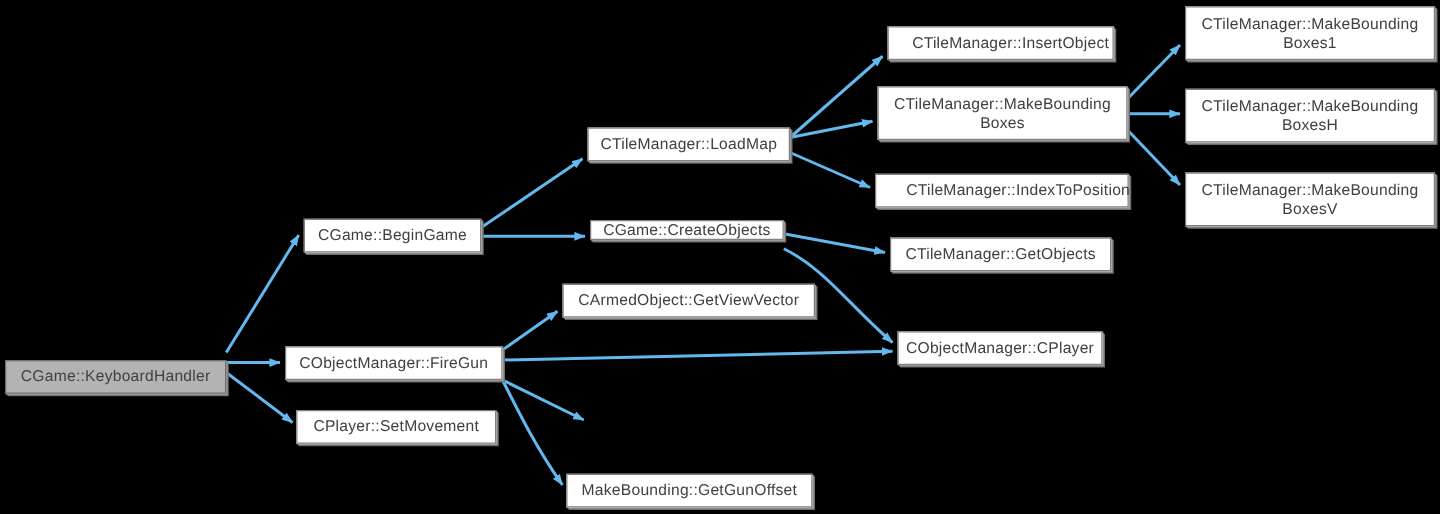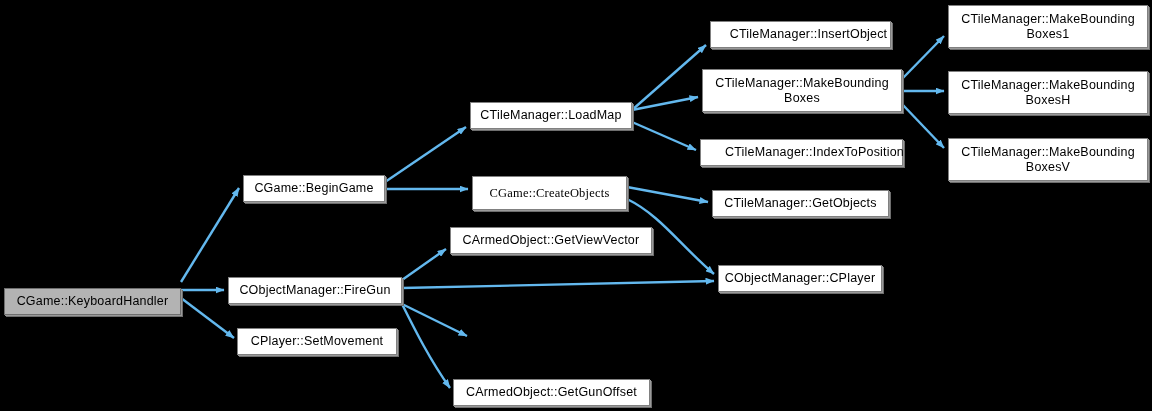--- a/index.html
+++ b/index.html
@@ -29,21 +29,21 @@
   .node {
     position: absolute;
     box-sizing: border-box;
     background: #ffffff;
     border: 1px solid #808080;
     box-shadow: 1px 1px 0 0 #9a9a9a, 2px 2px 0 0 #6e6e6e;
     display: flex;
     align-items: center;
     justify-content: center;
     text-align: center;
-    color: #000000;
+    color: #404040;
     font-family: "Liberation Sans", sans-serif;
     font-size: 12.5px;
     line-height: 15px;
     letter-spacing: 0.2px;
     white-space: pre-line;
     padding: 0 4px;
     cursor: pointer;
   }
   .node.root {
     background: #b3b3b3;
@@ -101,26 +101,26 @@
   <div class="node root" style="left:4px; top:276px; width:177px; height:27px;">CGame::KeyboardHandler</div>
 
   <div class="node" style="left:243px; top:175px; width:142px; height:27px;">CGame::BeginGame</div>
 
   <div class="node" style="left:228px; top:277px; width:174px; height:27px;">CObjectManager::FireGun</div>
 
   <div class="node" style="left:237px; top:328px; width:160px; height:27px;">CPlayer::SetMovement</div>
 
   <div class="node" style="left:470px; top:102px; width:162px; height:27px;">CTileManager::LoadMap</div>
 
-  <div class="node" style="left:472px; top:176px; width:155px; height:34px;font-family:Liberation Serif, serif;">CGame::CreateObjects</div>
+  <div class="node" style="left:472px; top:176px; width:155px; height:16px;">CGame::CreateObjects</div>
 
   <div class="node" style="left:450px; top:227px; width:202px; height:27px;">CArmedObject::GetViewVector</div>
 
 
-  <div class="node" style="left:453px; top:379px; width:197px; height:27px;">CArmedObject::GetGunOffset</div>
+  <div class="node" style="left:453px; top:379px; width:197px; height:27px;">MakeBounding::GetGunOffset</div>
 
   <div class="node" style="left:710px; top:21px; width:181px; height:27px;padding-left:20px;">CTileManager::InsertObject</div>
 
   <div class="node" style="left:702px; top:69px; width:200px; height:43px;">CTileManager::MakeBounding
 Boxes</div>
 
   <div class="node" style="left:700px; top:139px; width:203px; height:27px;padding-left:30px;">CTileManager::IndexToPosition</div>
 
   <div class="node" style="left:712px; top:190px; width:177px; height:27px;">CTileManager::GetObjects</div>
 

